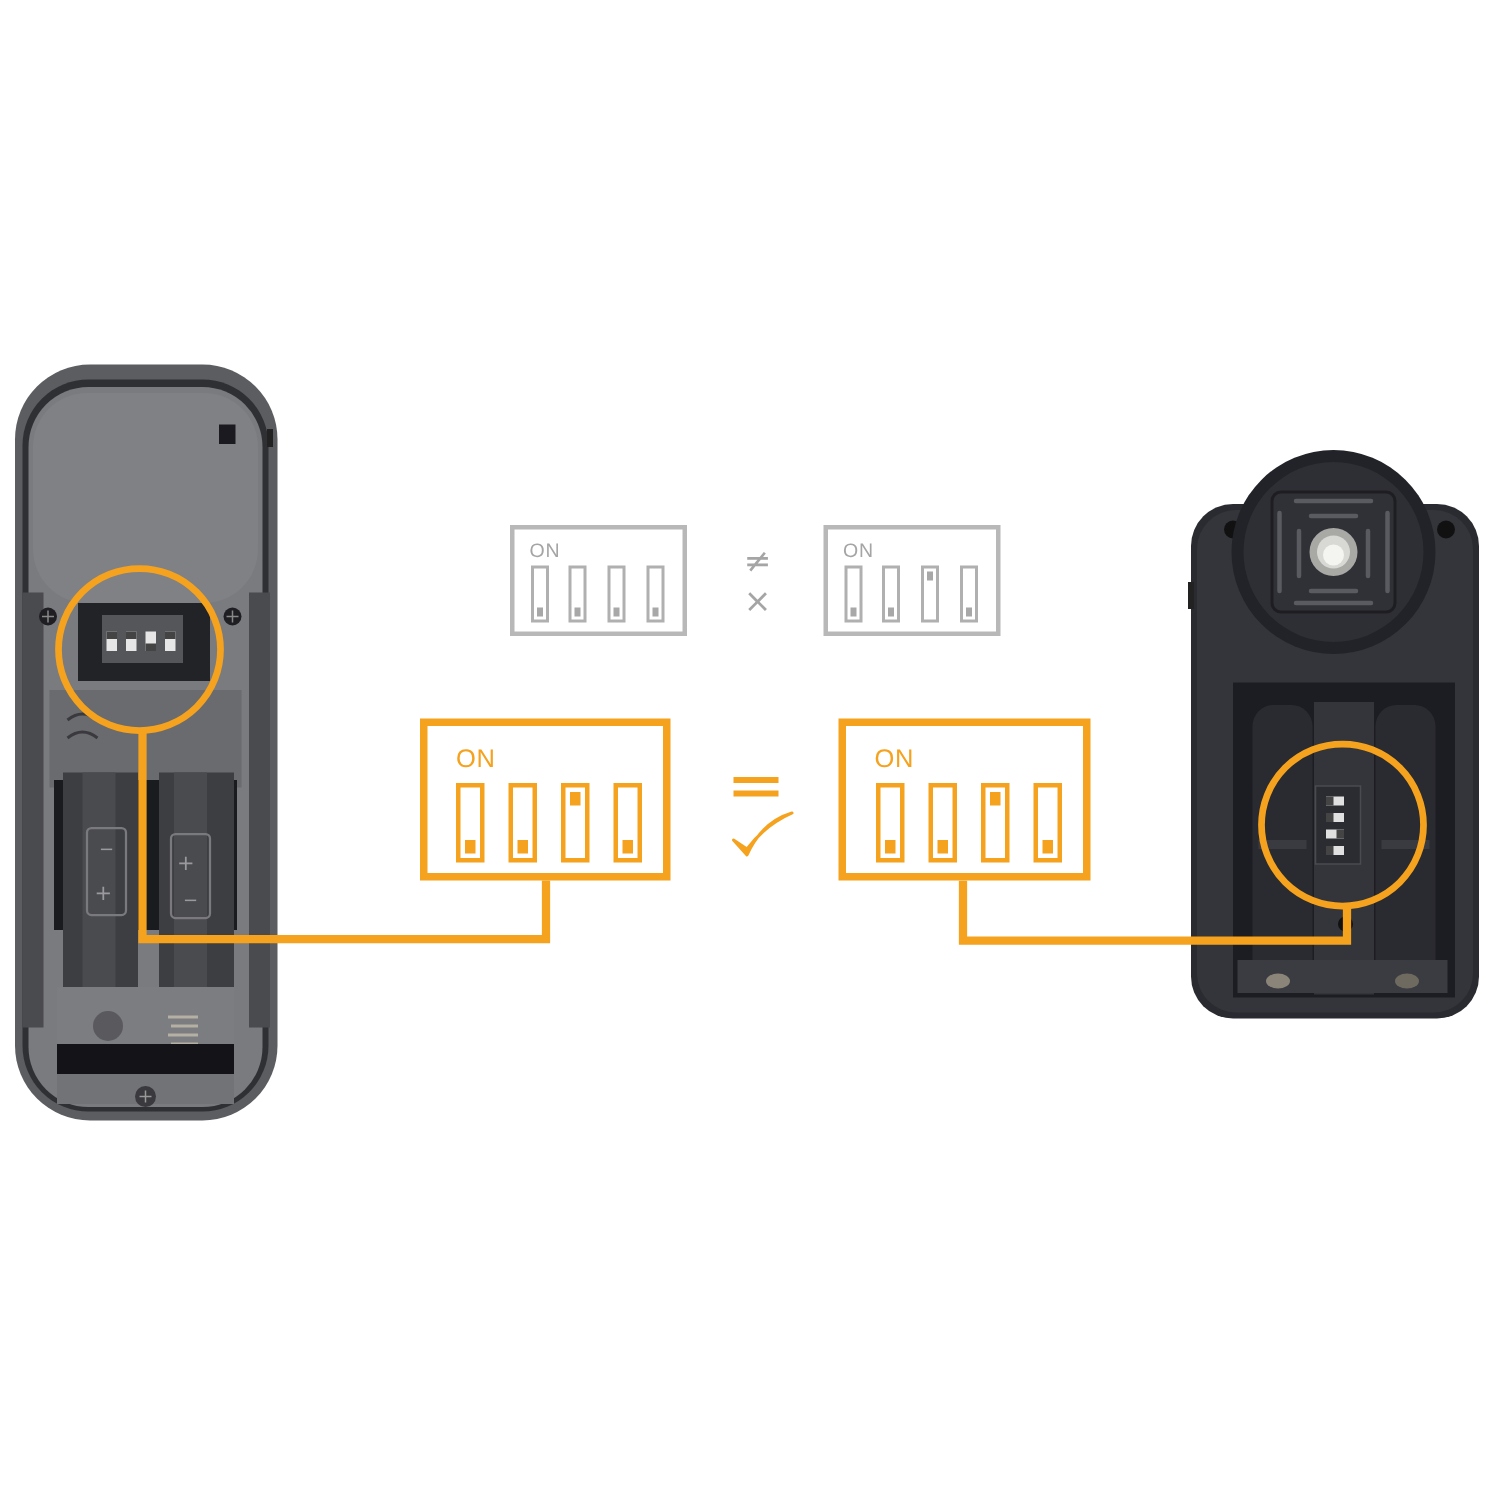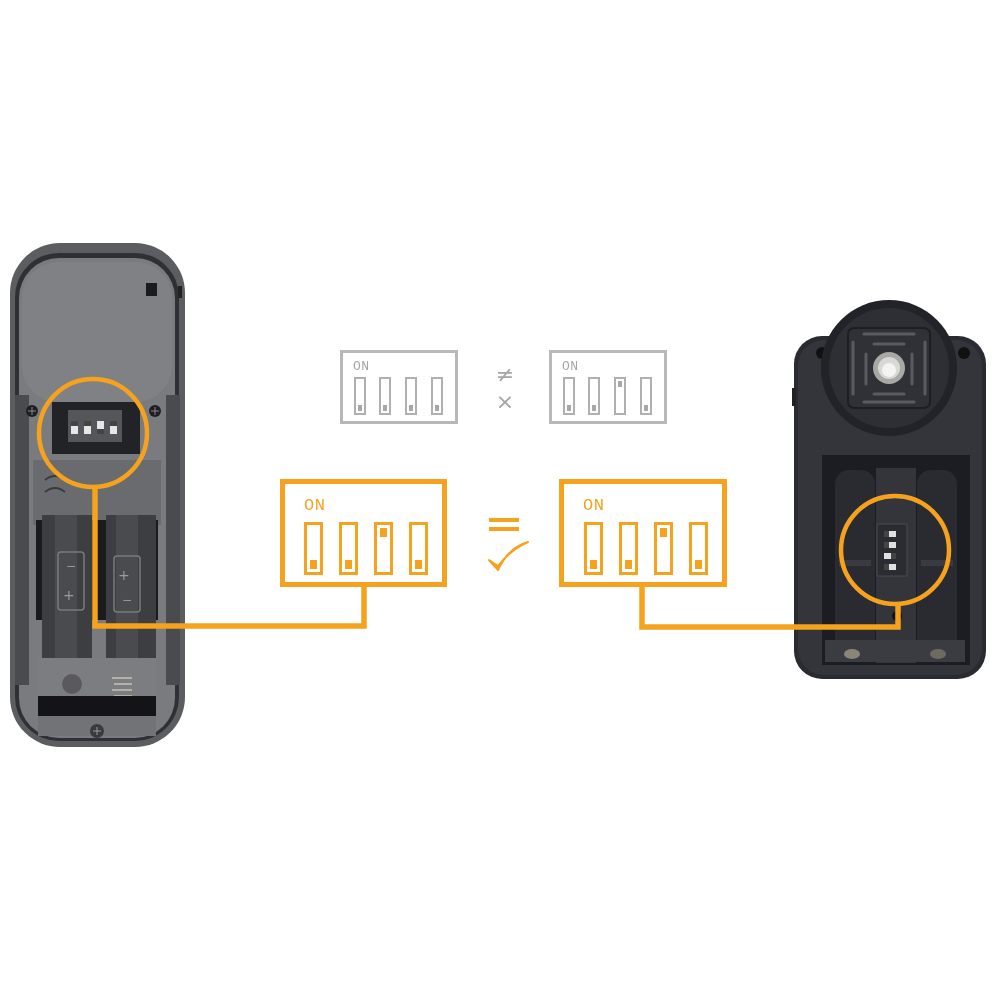--- a/index.html
+++ b/index.html
@@ -1,19 +1,19 @@
 <!DOCTYPE html>
 <html><head>
 <meta charset="utf-8">
 <style>
   html, body { margin:0; padding:0; background:#ffffff; }
   body { width:1000px; height:1000px; position:relative; overflow:hidden; font-family:"Liberation Sans", sans-serif; }
   .abs { position:absolute; }
   svg { position:absolute; left:0; top:0; }
-  .on-label { position:absolute; font-family:Liberation Mono, monospace; letter-spacing:0.5px; }
+  .on-label { position:absolute; font-family:Liberation Sans, sans-serif; letter-spacing:0.5px; }
 </style>
 </head>
 <body>
 
 <div class="abs" style="left:0;top:0;width:200px;height:1000px;">
 <svg width="200" height="1000" viewBox="0 0 200 1000">
 
   <rect x="10" y="243" width="175" height="504" rx="50" ry="50" fill="#5c5d61"></rect>
   <rect x="15" y="253" width="164" height="488" rx="44" ry="44" fill="#2f3034"></rect>
   <rect x="19" y="258" width="156" height="480" rx="40" ry="40" fill="#7a7b7f"></rect>

